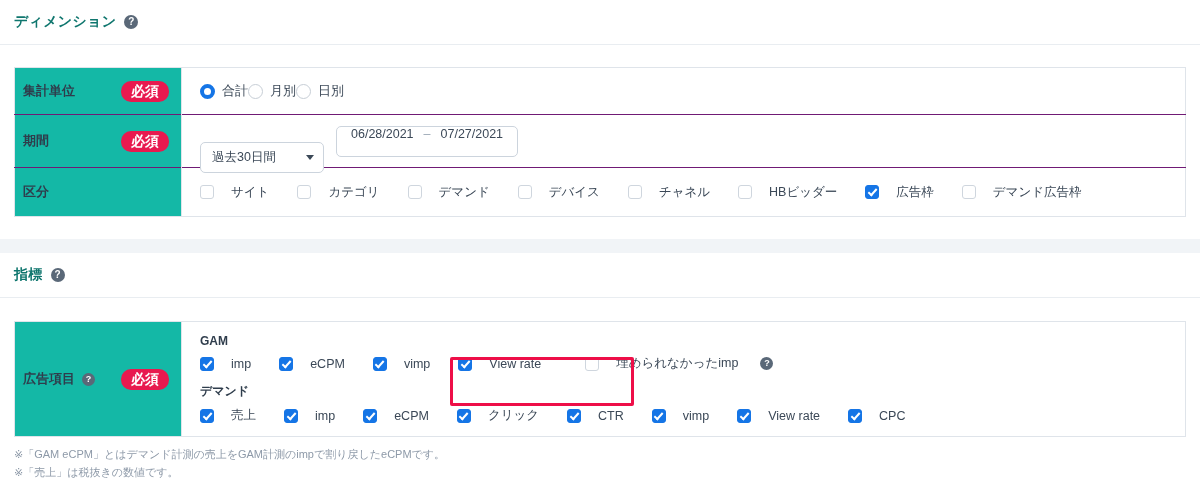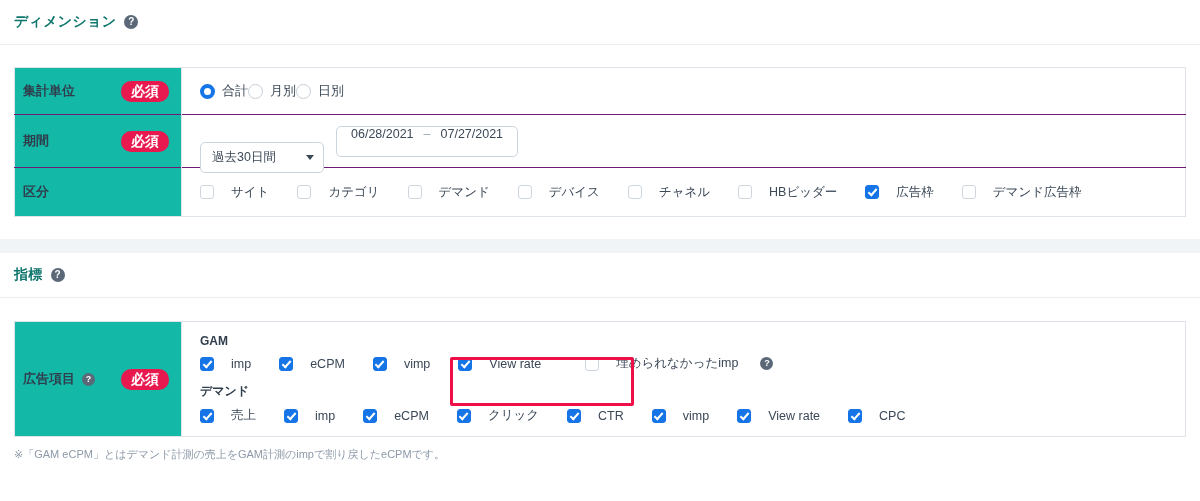--- a/index.html
+++ b/index.html
@@ -413,15 +413,16 @@
 
       </td>
     </tr>
   </tbody>
     </table>
 
   <div class="highlight-box" style="left:450px; top:357px; width:178px; height:43px;"></div>
 
   <div class="notes">
     <div class="note">※「GAM eCPM」とはデマンド計測の売上をGAM計測のimpで割り戻したeCPMです。</div>
+    <div class="note">※「売上」は税抜きの数値です。</div>
   </div>
 
 </div>
 
 </body></html>

